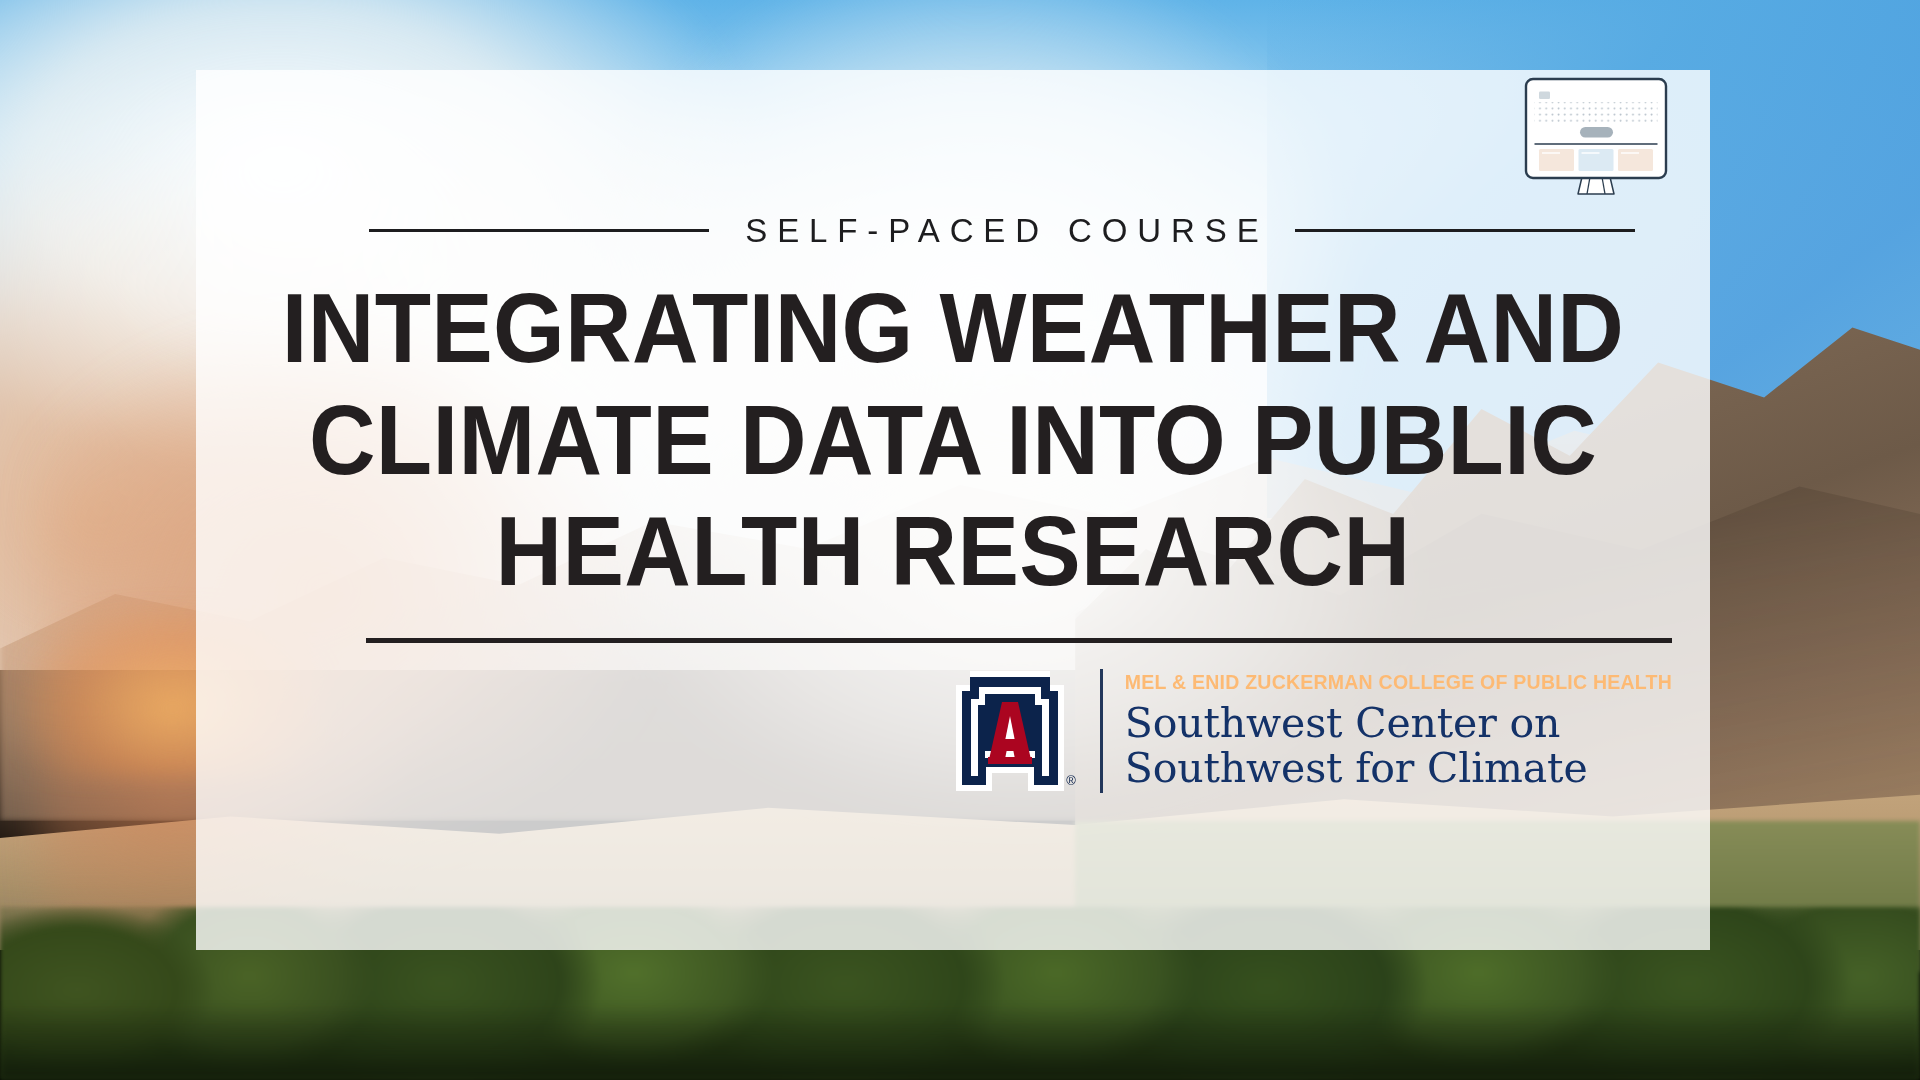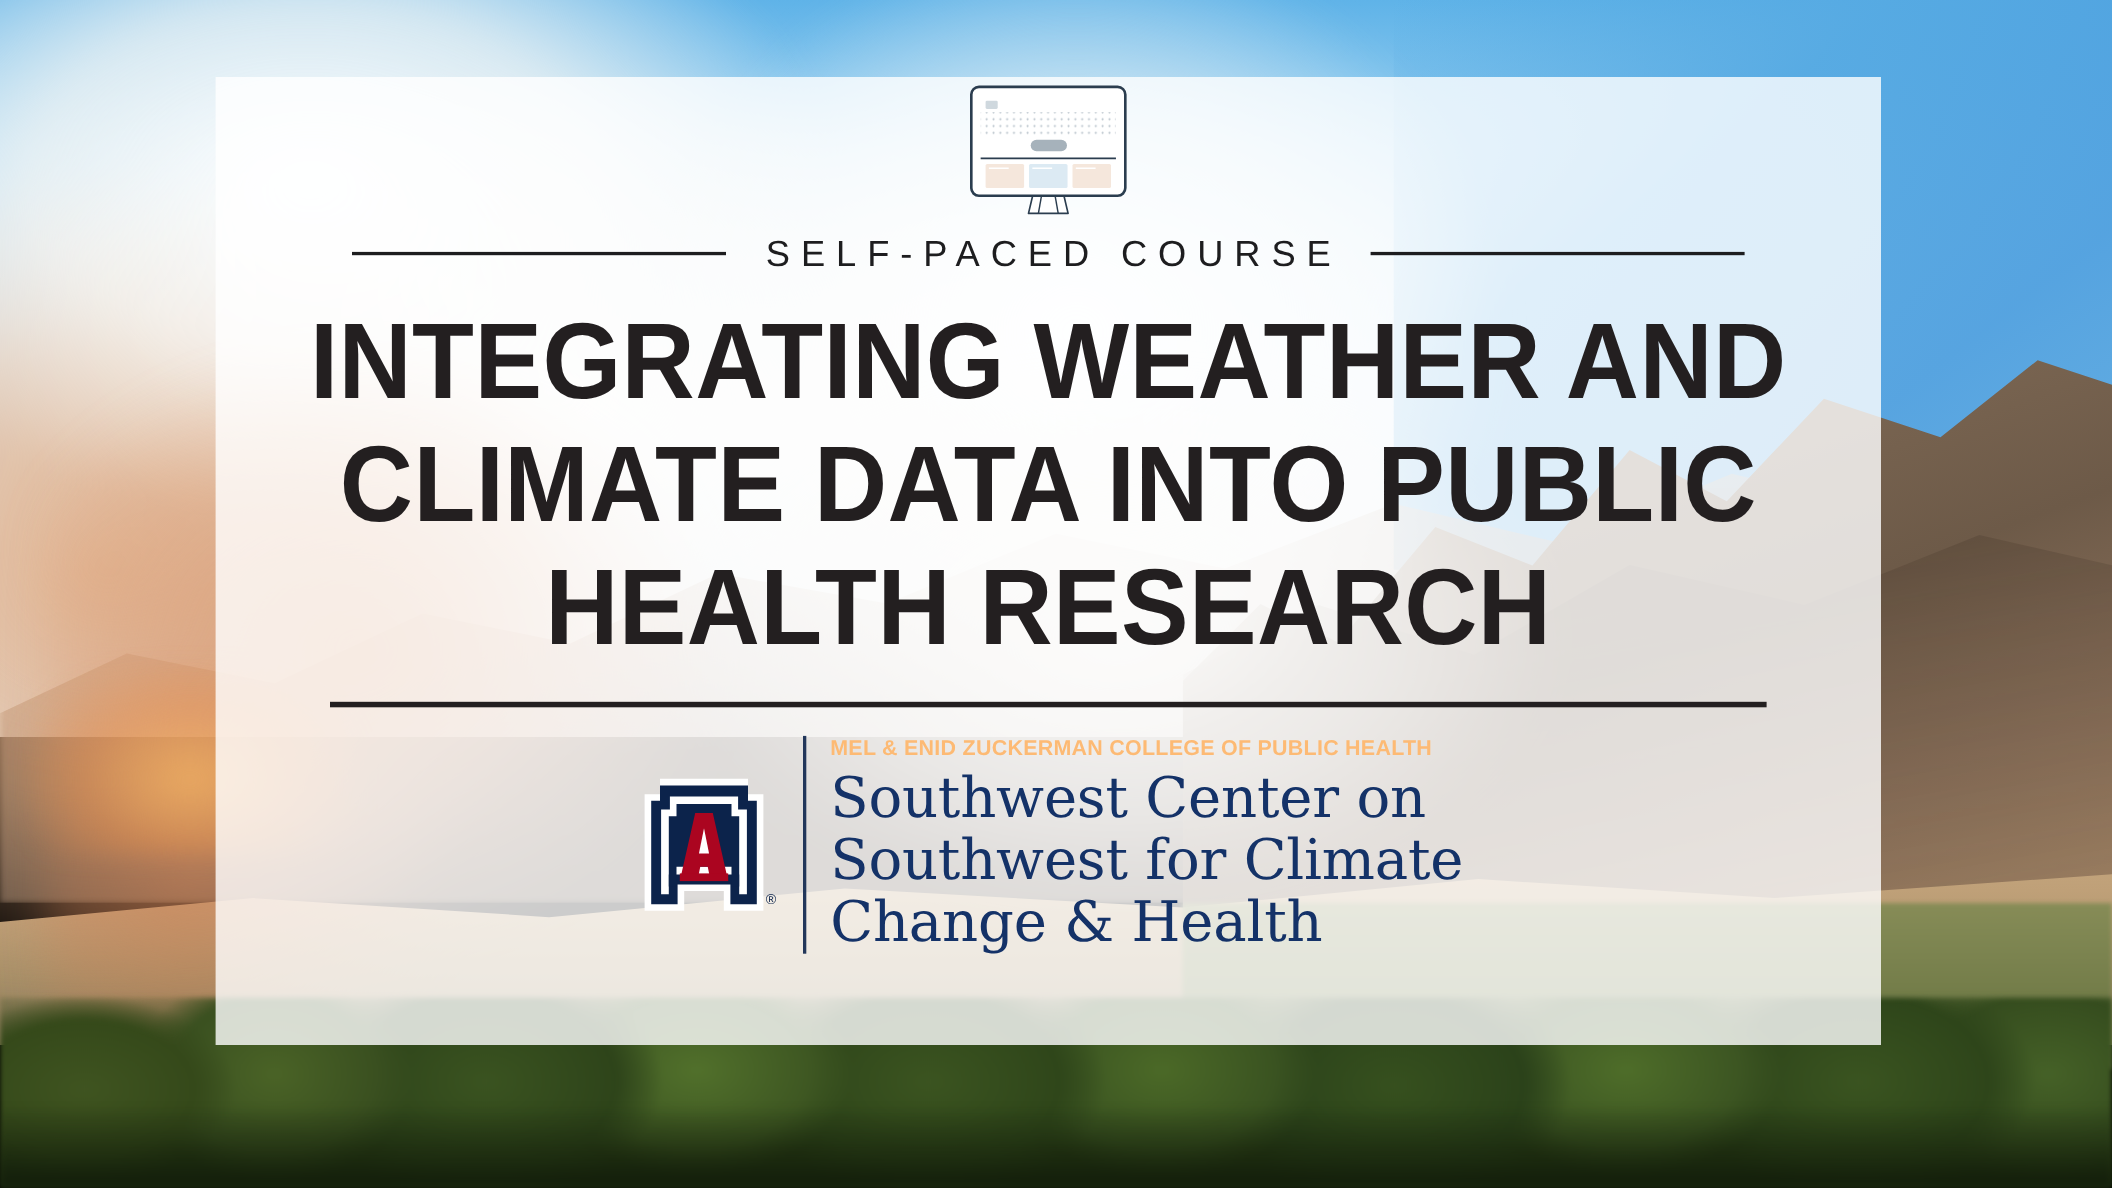--- a/index.html
+++ b/index.html
@@ -175,21 +175,21 @@
     position: absolute;
     left: 196px;
     top: 70px;
     width: 1514px;
     height: 880px;
     background: rgba(255,255,255,.80);
     box-sizing: border-box;
     padding: 0 38px;
     display: flex;
     flex-direction: column;
-    align-items: center;
+    align-items: flex-end;
   }
 
   
   .monitor-wrap {
     margin-top: 6px;
     width: 152px;
     height: 124px;
     position: relative;
   }
 
@@ -276,21 +276,21 @@
     font-family: "Liberation Sans", sans-serif;
     font-size: 19.5px;
     font-weight: 700;
     letter-spacing: .012em;
     color: #fdba74;
     margin-bottom: 7px;
     white-space: nowrap;
   }
   .center-name {
     font-family: "DejaVu Serif", "Liberation Serif", serif;
-    font-size: 51px;
+    font-size: 41px;
     font-weight: 400;
     line-height: 1.10;
     color: #143268;
     letter-spacing: -.004em;
     white-space: nowrap;
   }
   .center-name span { display: block; }
 </style>
 </head>
 <body>
@@ -385,20 +385,19 @@
         <span class="ua-reg">®</span>
       </div>
 
       <div class="logo-divider"></div>
 
       <div class="logo-text">
         <div class="college-line">MEL &amp; ENID ZUCKERMAN COLLEGE OF PUBLIC HEALTH</div>
         <div class="center-name">
           <span>Southwest Center on</span>
           <span>Southwest for Climate</span>
-          <span>Change &amp; Health</span>
         </div>
       </div>
 
     </div>
 
   </div>
 </div>
 
 </body></html>

